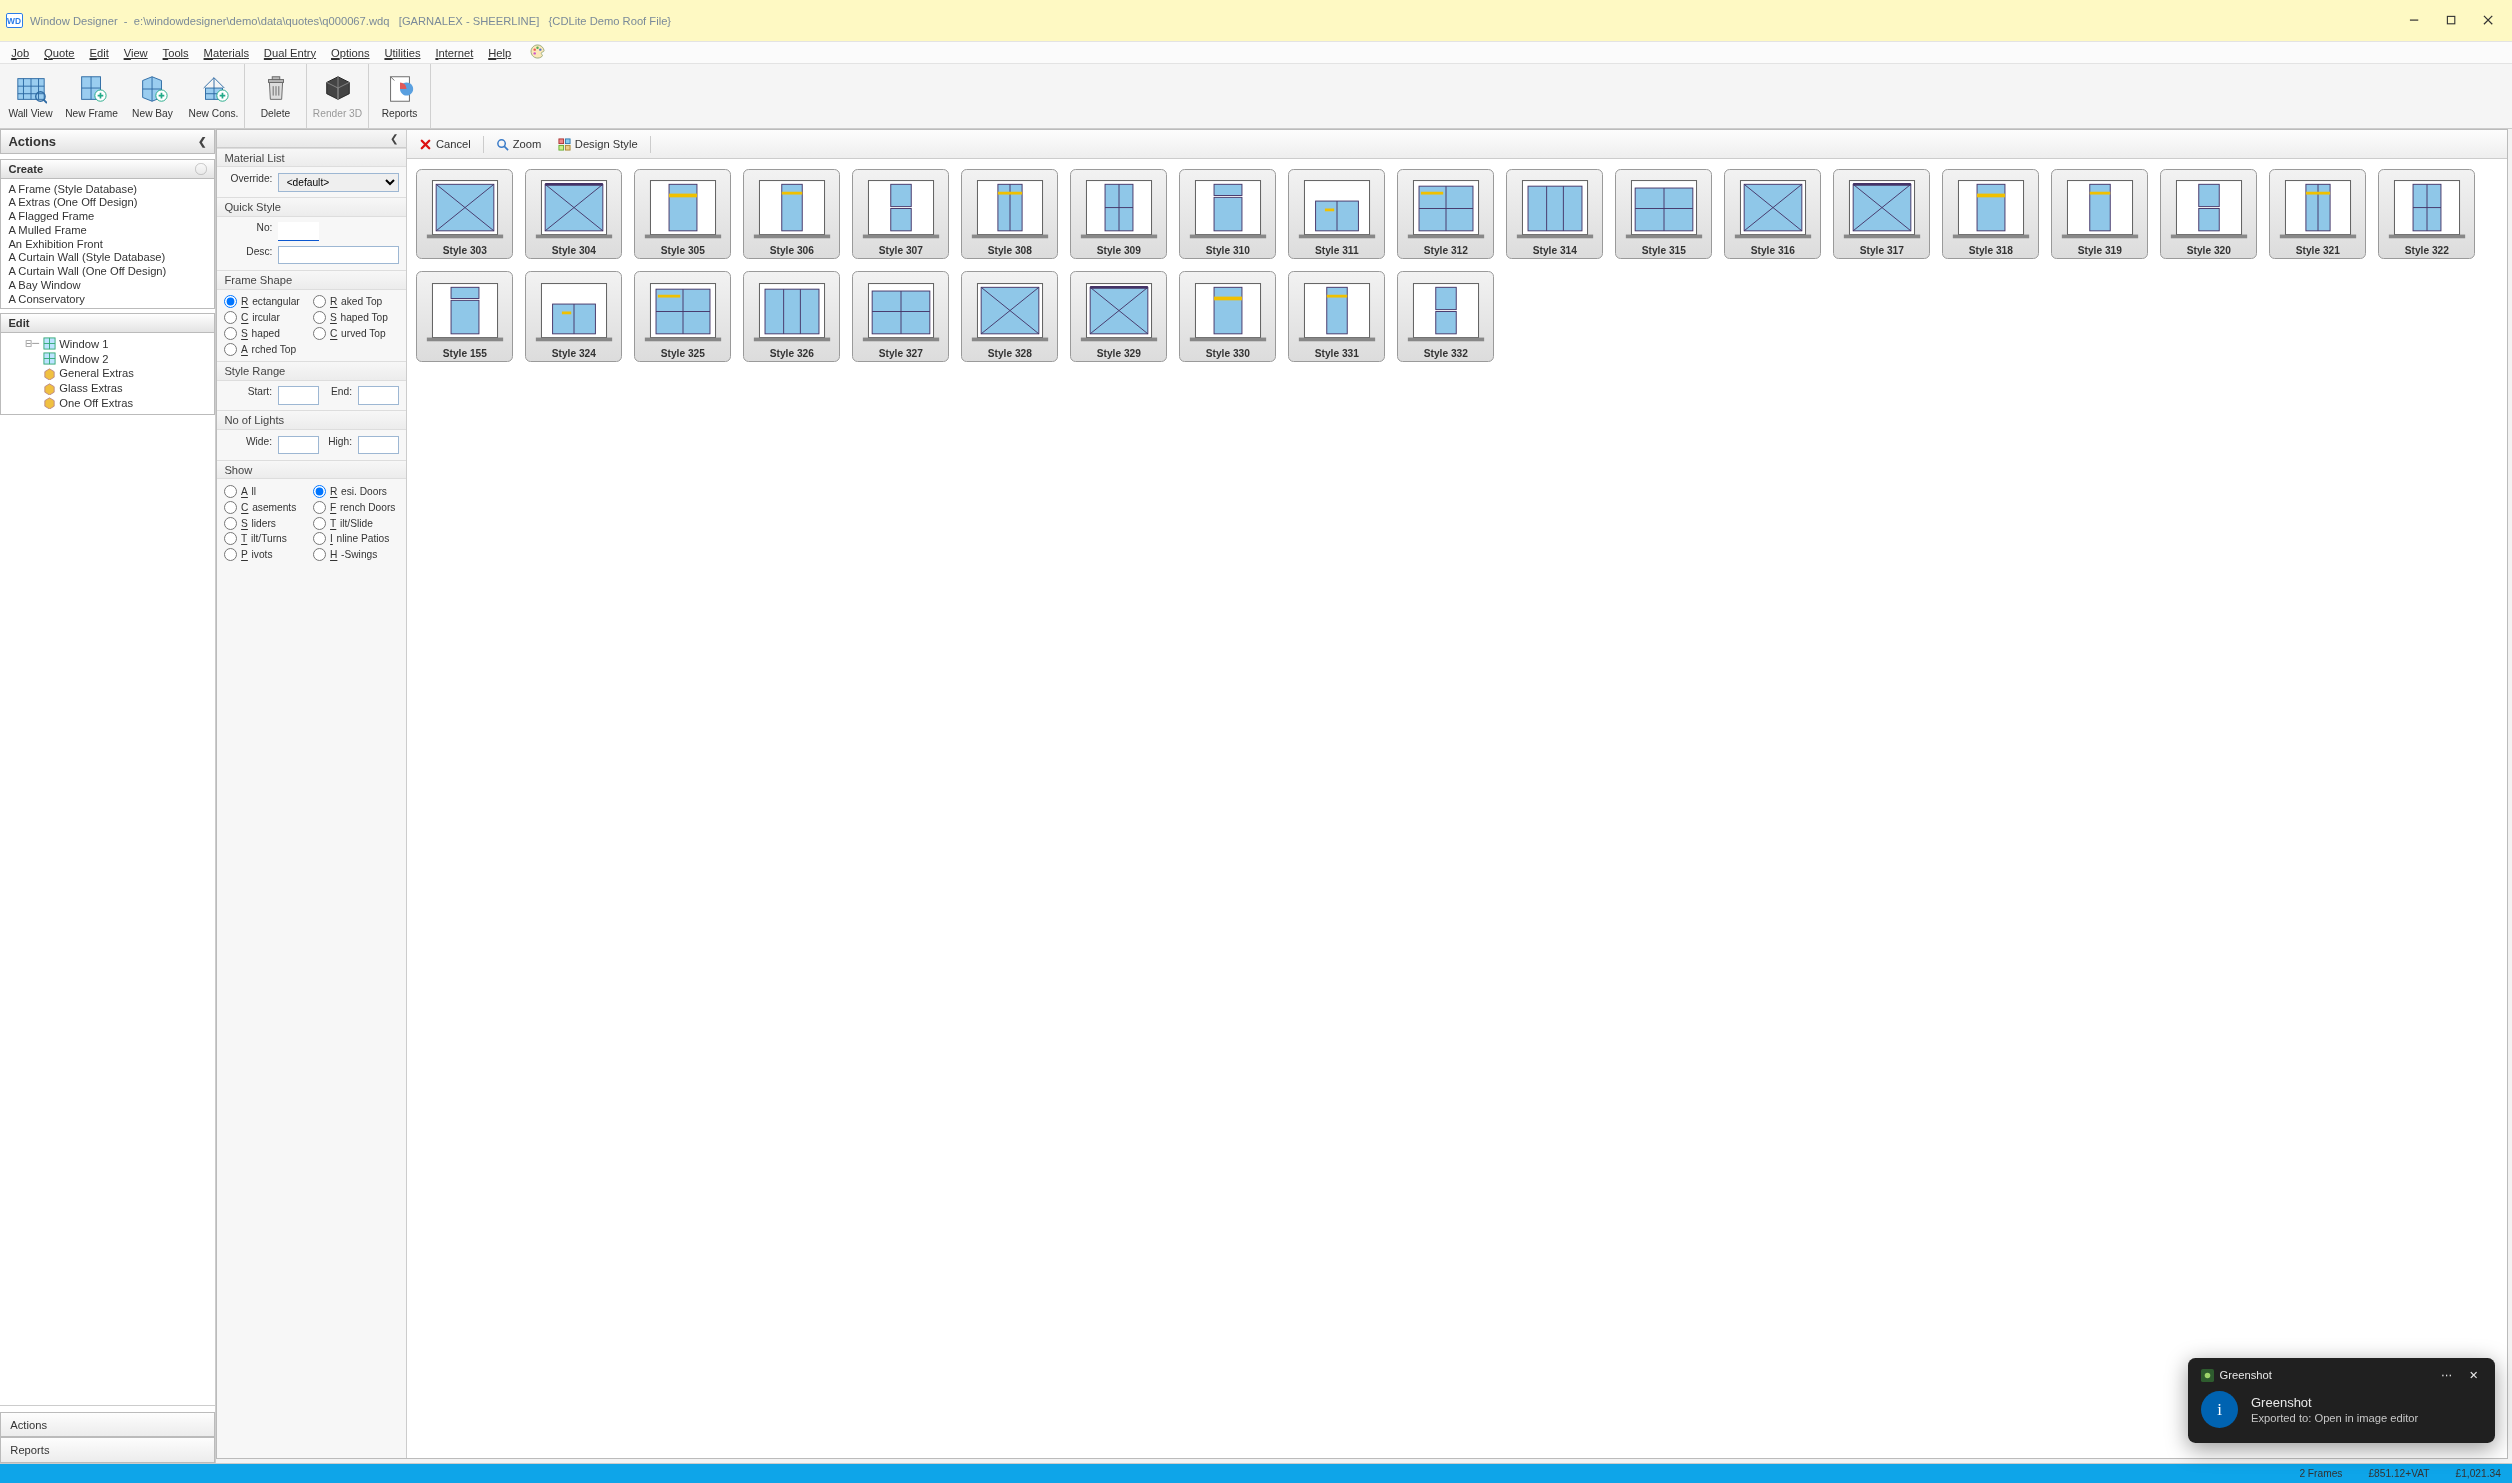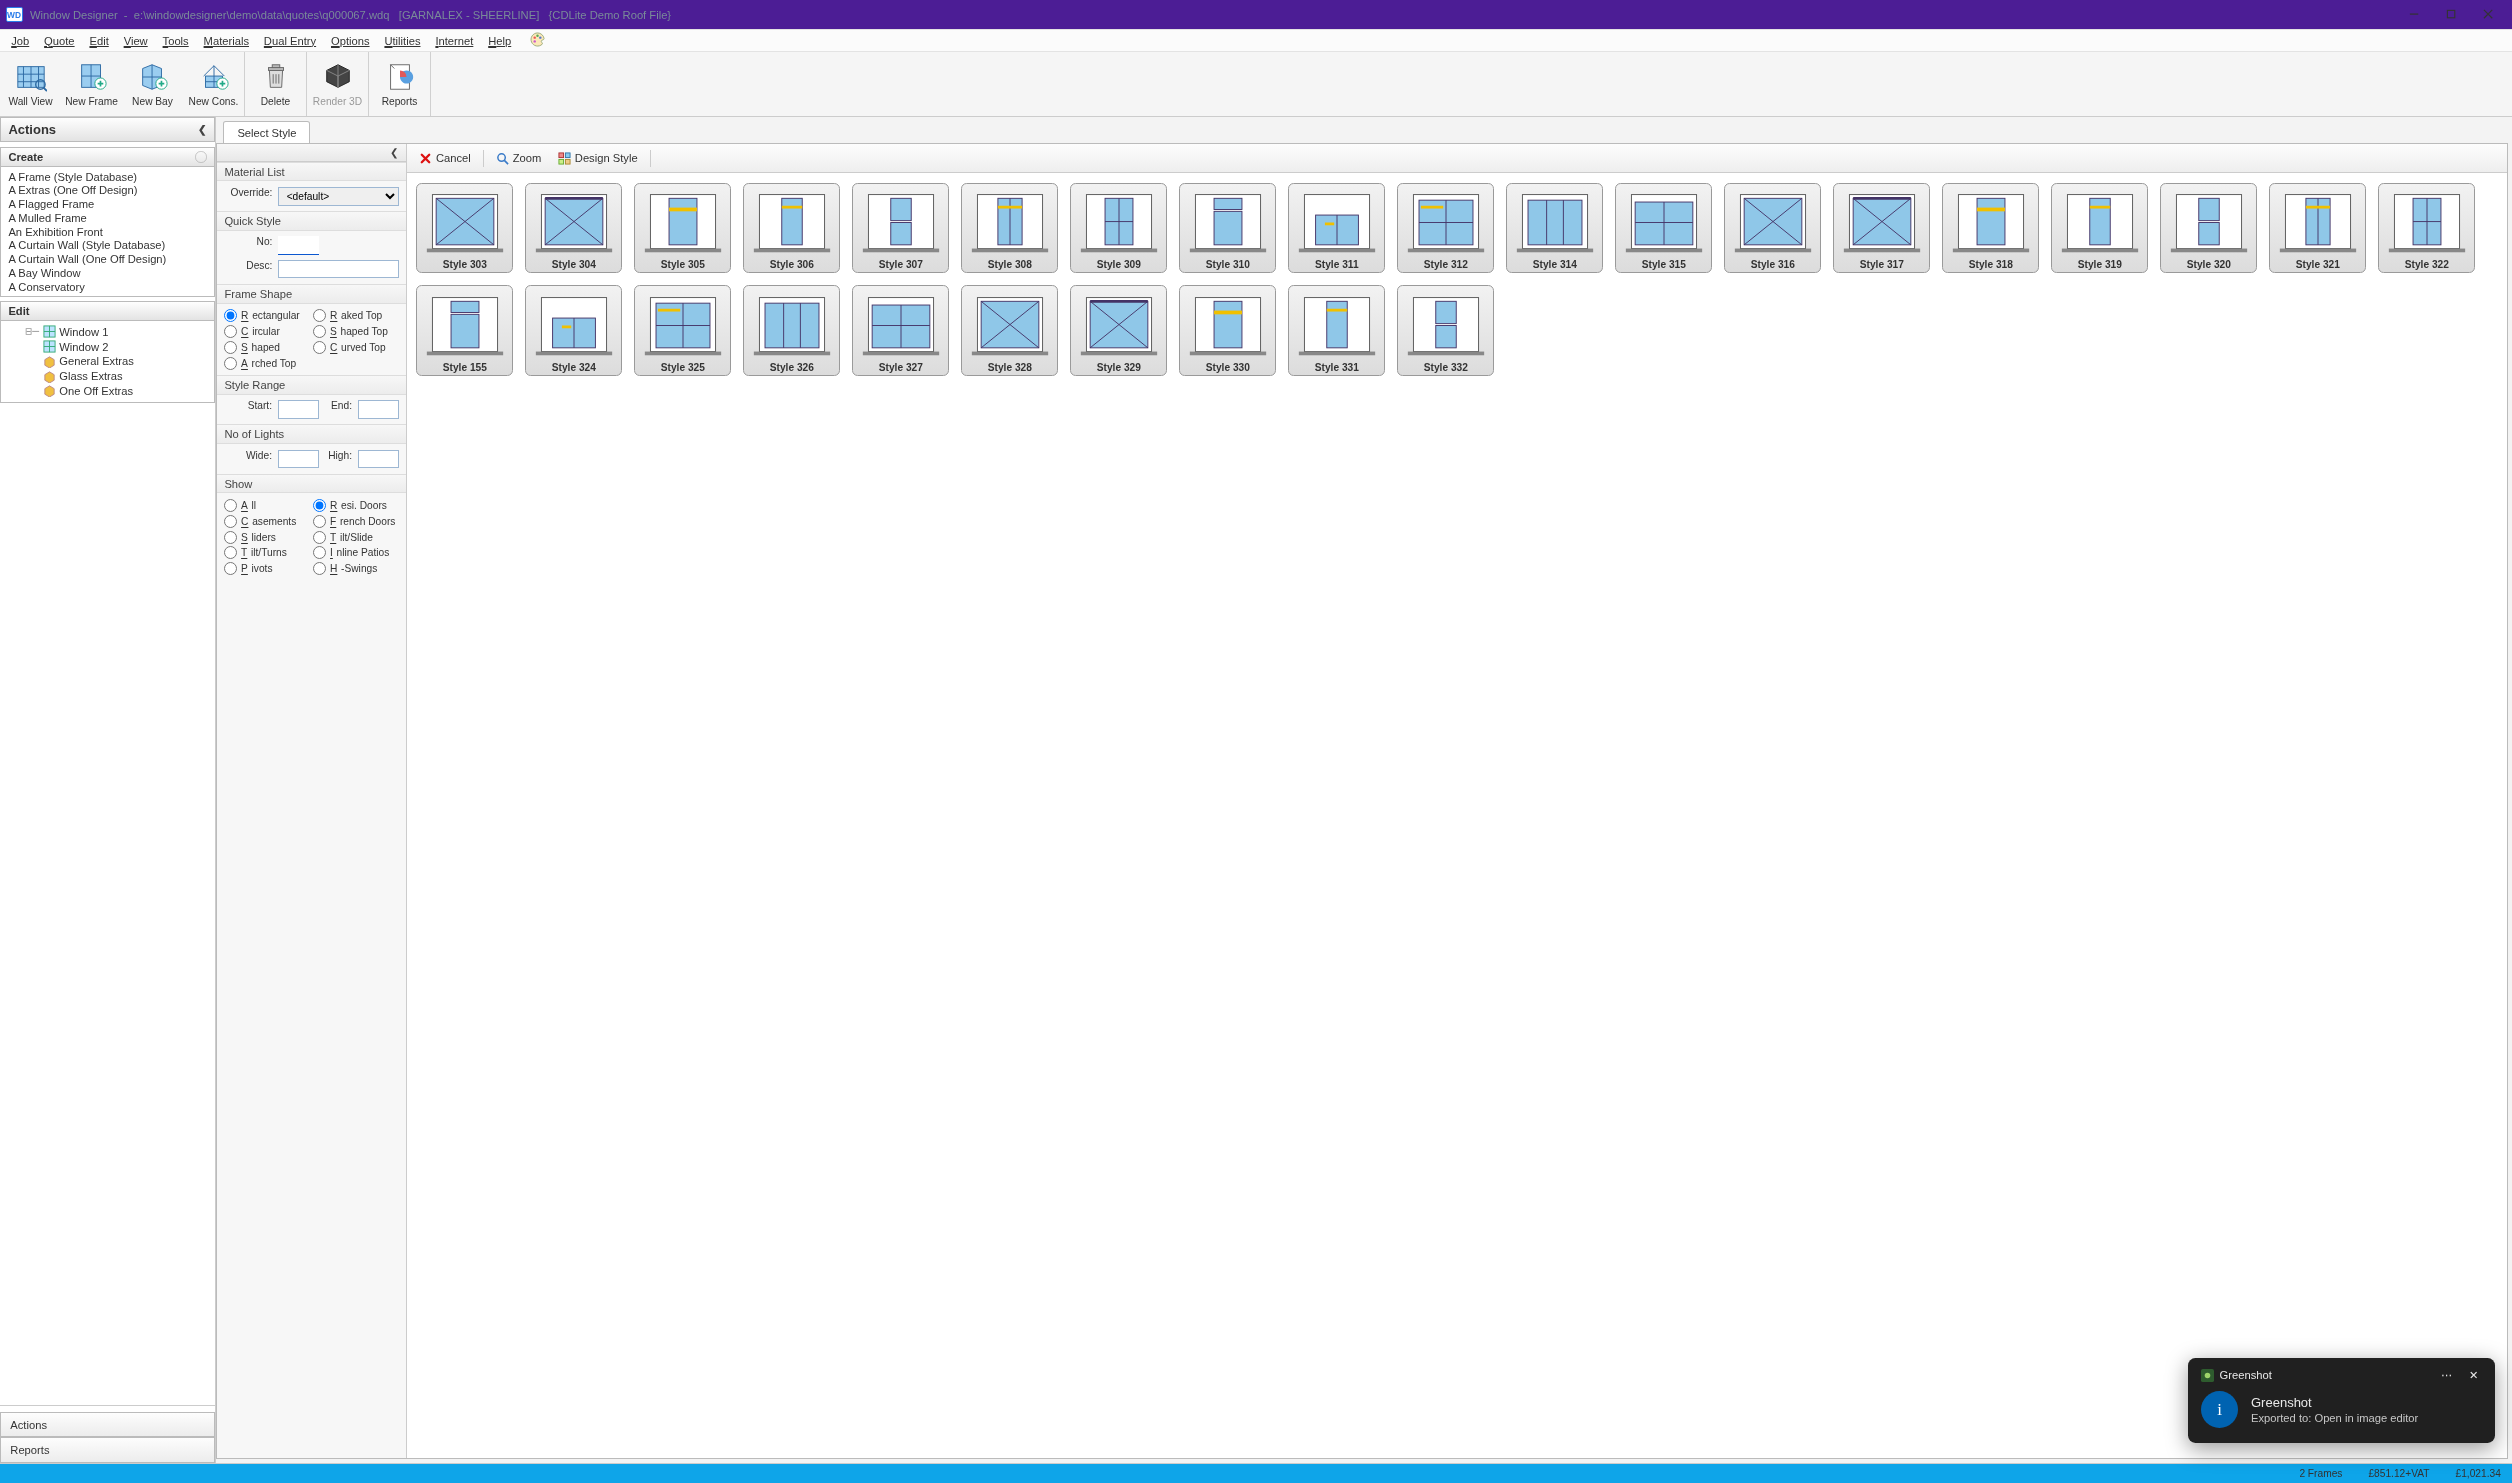--- a/index.html
+++ b/index.html
@@ -1,19 +1,19 @@
 <!DOCTYPE html>
 <html style="font-size:15px"><head>
 <meta charset="utf-8">
 <style>
   * { box-sizing: border-box; margin: 0; padding: 0; font-family: "Segoe UI", Tahoma, sans-serif; }
   body { background: #f3f3f3; font-size: 11.2px; color: #333; overflow: hidden; height: 100vh; display: flex; flex-direction: column; }
 
   
-  .titlebar { height: 30px; background: #4c1d95; display: flex; align-items: center; padding: 0 5.6px; border-bottom: 0.9px solid #e3e3e3; }
+  .titlebar { height: 42px; background: #fef9c3; display: flex; align-items: center; padding: 0 5.6px; border-bottom: 0.9px solid #e3e3e3; }
   .titlebar .wdicon { width: 17px; height: 15px; background: linear-gradient(135deg,#2b7de9 0 50%,#fff 50% 100%); border: 0.9px solid #2b7de9; margin-right: 7.4px; border-radius:1.9px; display:flex;align-items:center;justify-content:center;font-size:8.4px;font-weight:bold;color:#2b7de9;background:#fff; }
   .titlebar .title { color: #7a8a99; font-size: 11.2px; flex: 1; white-space: pre; }
   .titlebar .winbtn { width: 37px; height: 100%; display: flex; align-items: center; justify-content: center; color:#555; }
 
   
   .menubar { display: flex; gap: 3.7px; padding: 1.9px 5.6px; background:#fbfbfb; border-bottom:0.9px solid #e3e3e3; height:22.3px; align-items:center;}
   .menubar .mitem { padding: 1.9px 5.6px; cursor: default; text-decoration: underline; }
   .menubar .mitem span { text-decoration: underline; text-decoration-thickness:0.9px; text-underline-offset:1.9px; }
   .menubar .mitem:nth-last-child(1) { margin-left:3.7px; }
 
@@ -266,23 +266,20 @@
       </div>
 
     <div class="sidebottom">
       <div style="height:7.4px;border-top:0.9px solid #ccc;"></div>
       <div class="btn">Actions</div>
       <div class="btn">Reports</div>
     </div>
   </div>
 
   <div class="centercol">
-    <div class="tabstrip">
-      <div class="tab">Select Style</div>
-    </div>
     <div class="content">
 
       <div class="stylepanel">
         <div class="sphdr">
             <span class="chev">❮</span>
           </div>
 
         <div class="spsection-title">Material List</div>
         <div class="spsection">
           <div class="fldrow">

